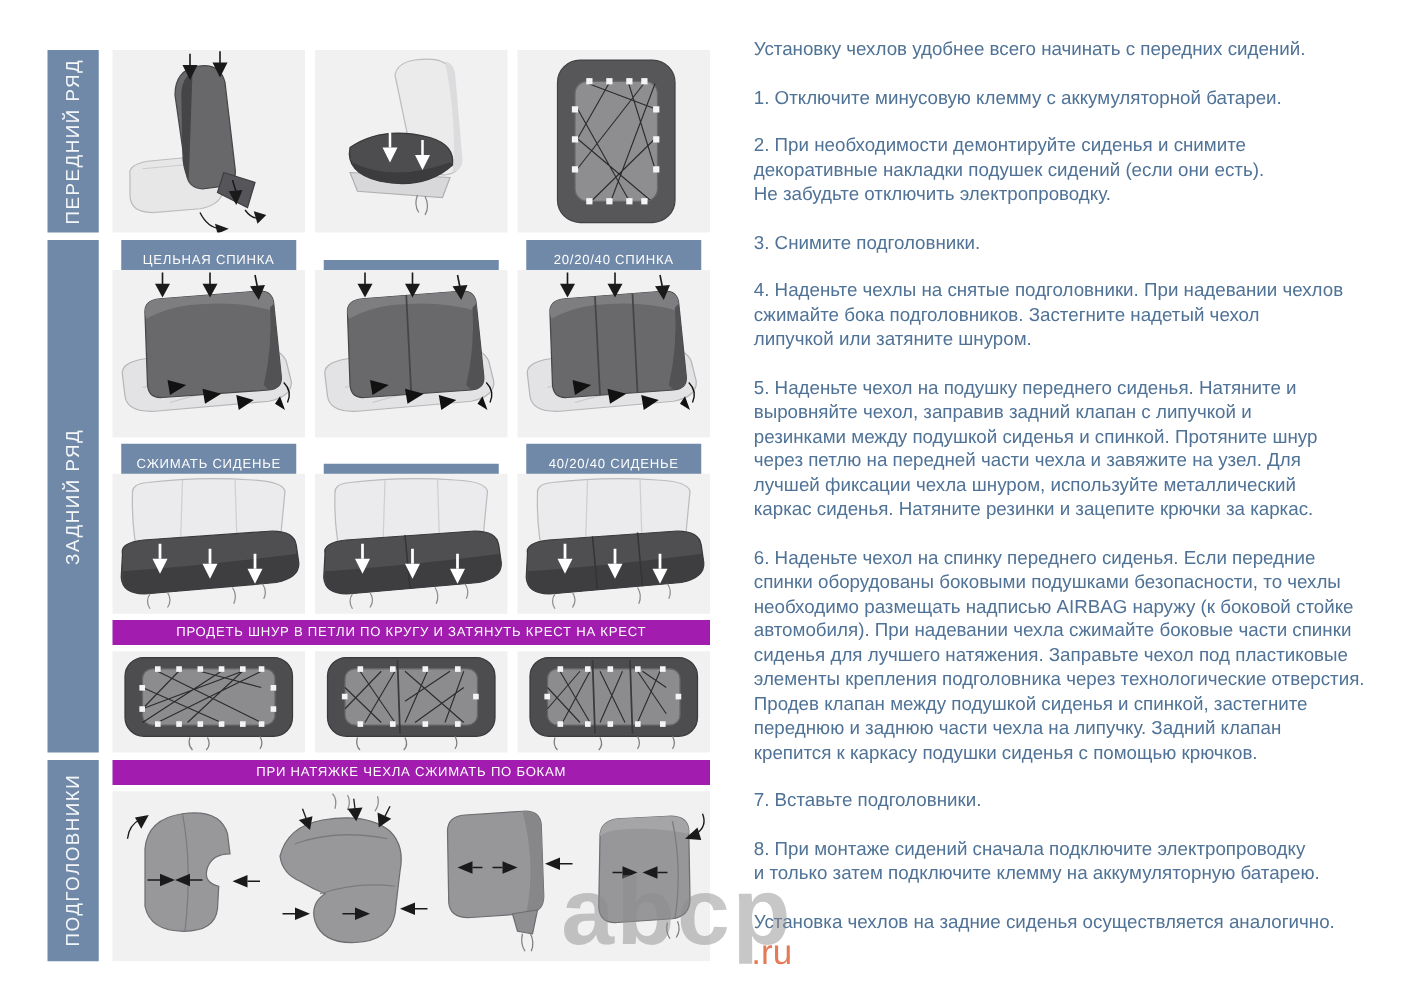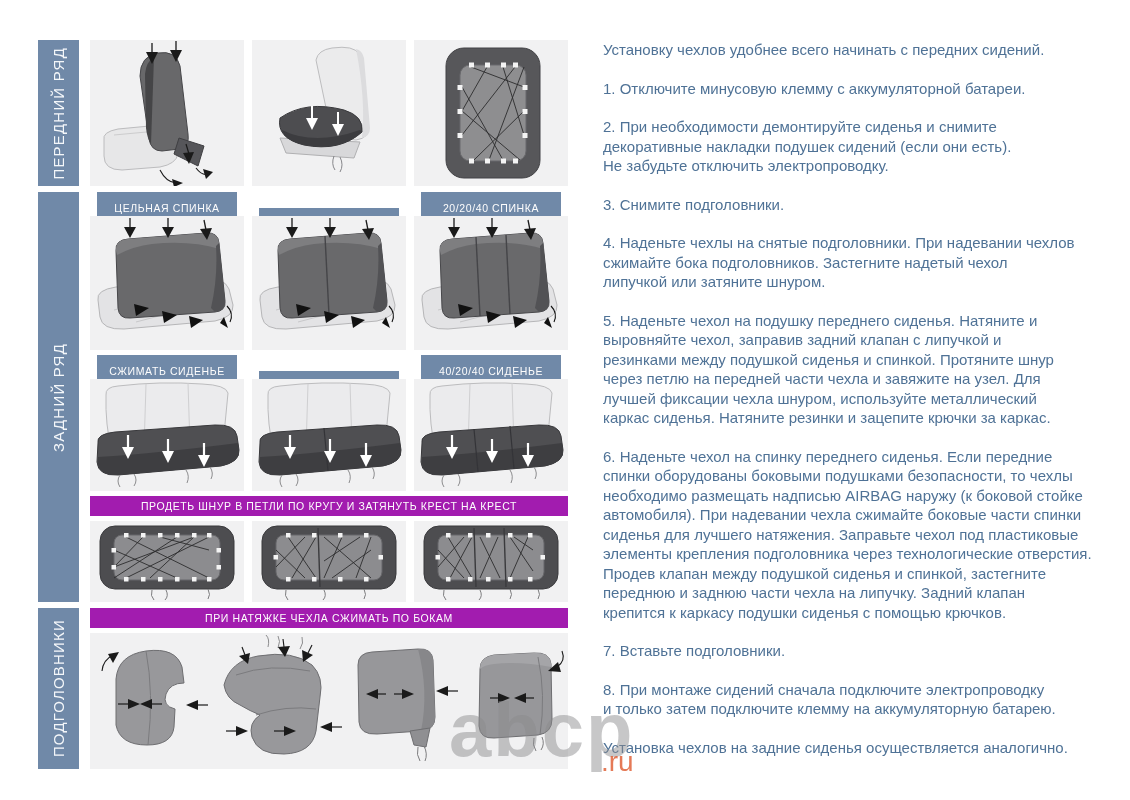--- a/index.html
+++ b/index.html
@@ -32,21 +32,21 @@
   
   .banner{position:absolute;left:90px;width:478px;height:20px;background:#a21caf;color:#fdfdfd;
           font-size:10.5px;letter-spacing:.6px;display:flex;align-items:center;justify-content:center;}
   .banner1{top:496px;}
   .banner2{top:608px;}
   .tile-head{position:absolute;left:90px;width:478px;top:633px;height:136px;background:#f1f1f2;}
   .tile-head svg{display:block;width:100%;height:100%;}
 
   
   .instructions{position:absolute;left:603px;top:30px;width:524px;color:#4f7296;font-size:15px;line-height:1.3;}
-  .instructions p{margin:10px 0 19px 0;white-space:pre-line;}
+  .instructions p{margin:0 0 19px 0;white-space:pre-line;}
 
   
   .watermark{position:absolute;left:449px;top:648px;z-index:10;pointer-events:none;margin-top:44px;}
   .wm-main{font-size:76px;font-weight:bold;color:rgba(138,138,140,0.48);letter-spacing:2px;line-height:1;}
   .wm-suffix{position:absolute;left:152px;top:54px;font-size:28px;font-weight:normal;color:rgba(222,85,40,0.78);}
 </style>
 </head>
 <body>
 
 <div class="board">

